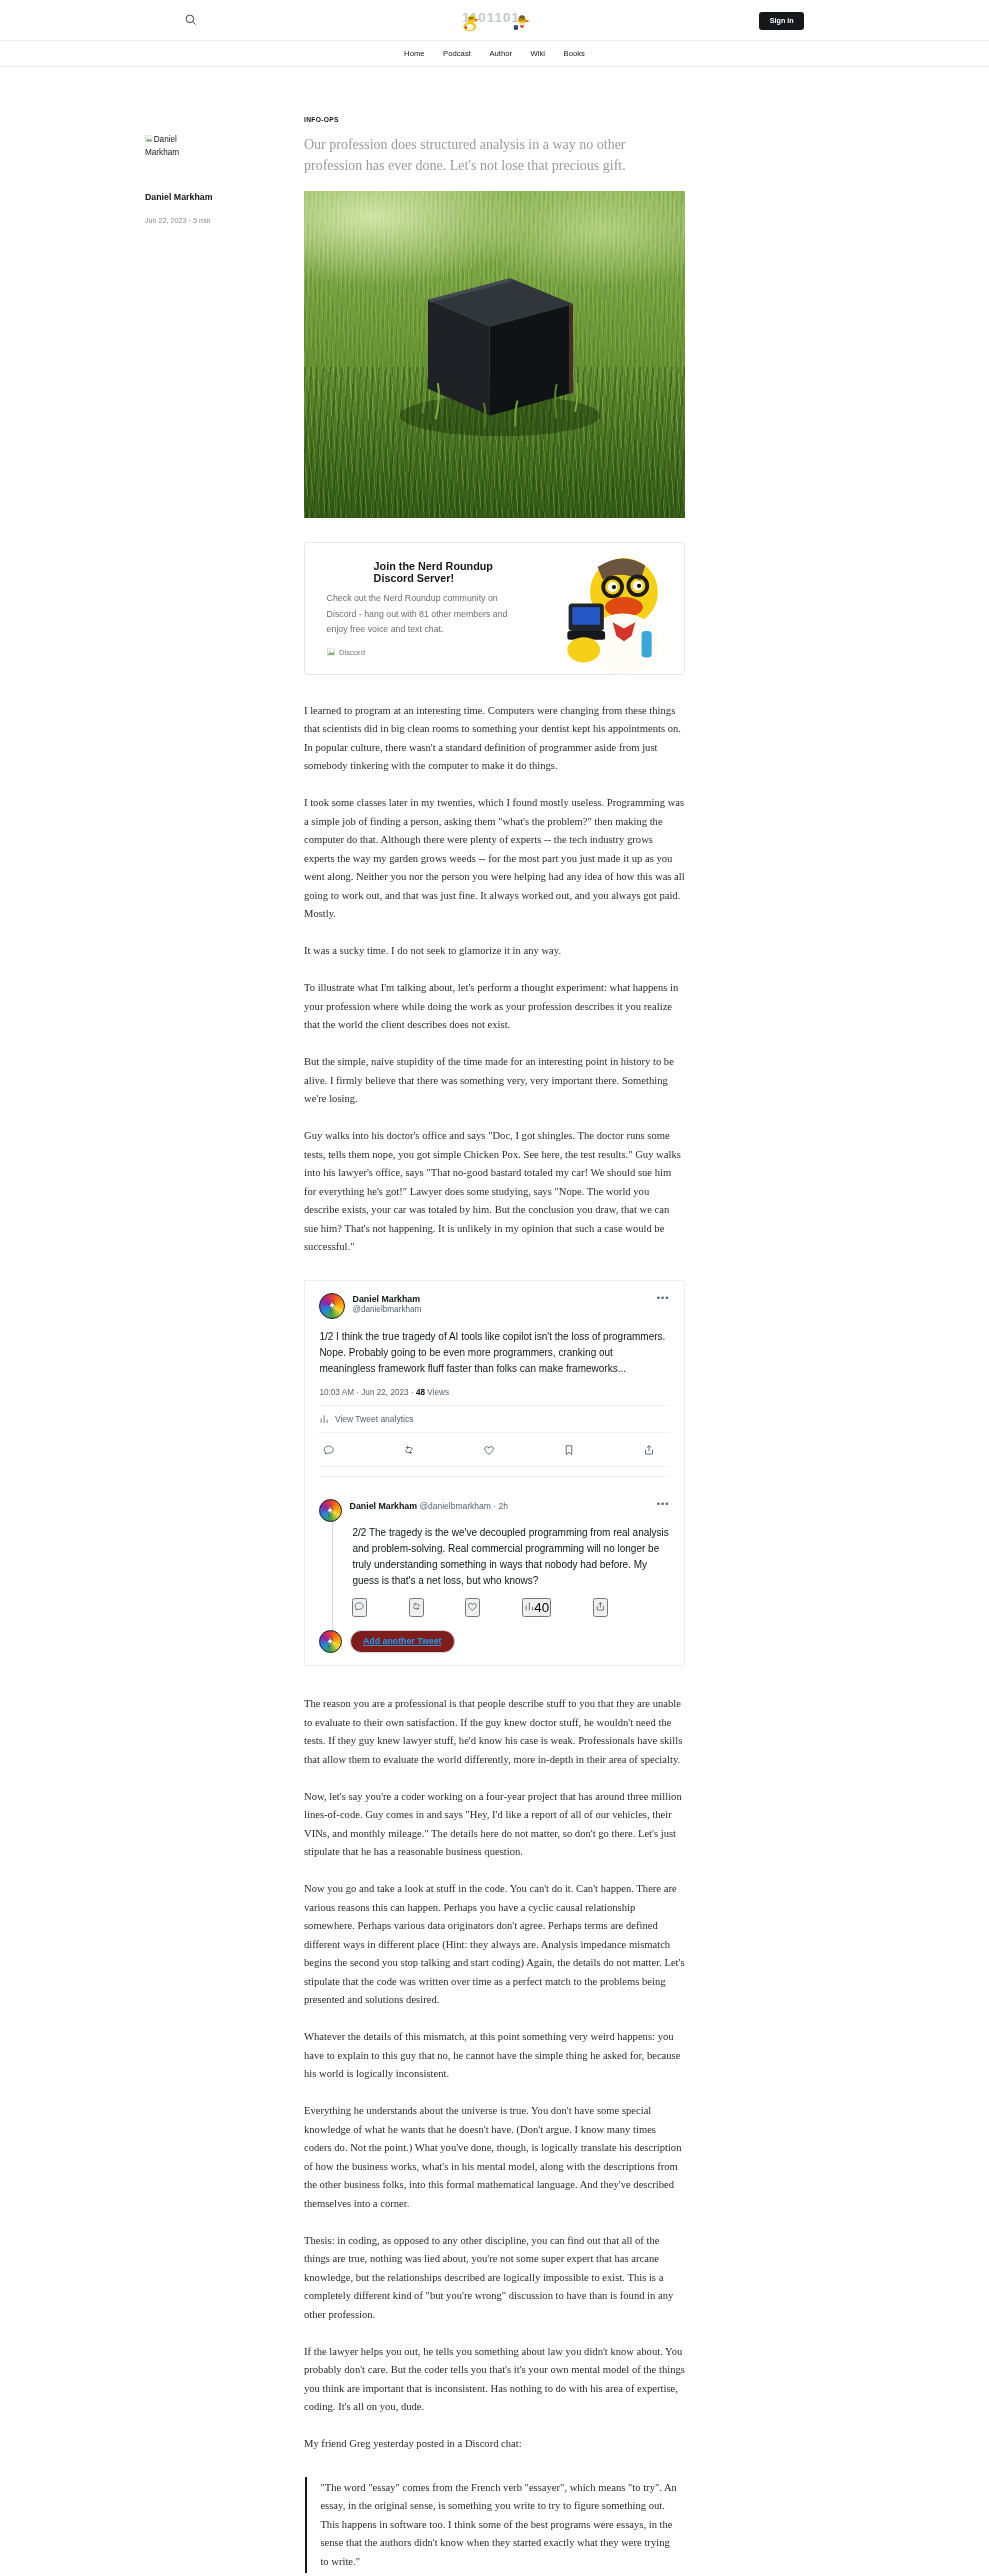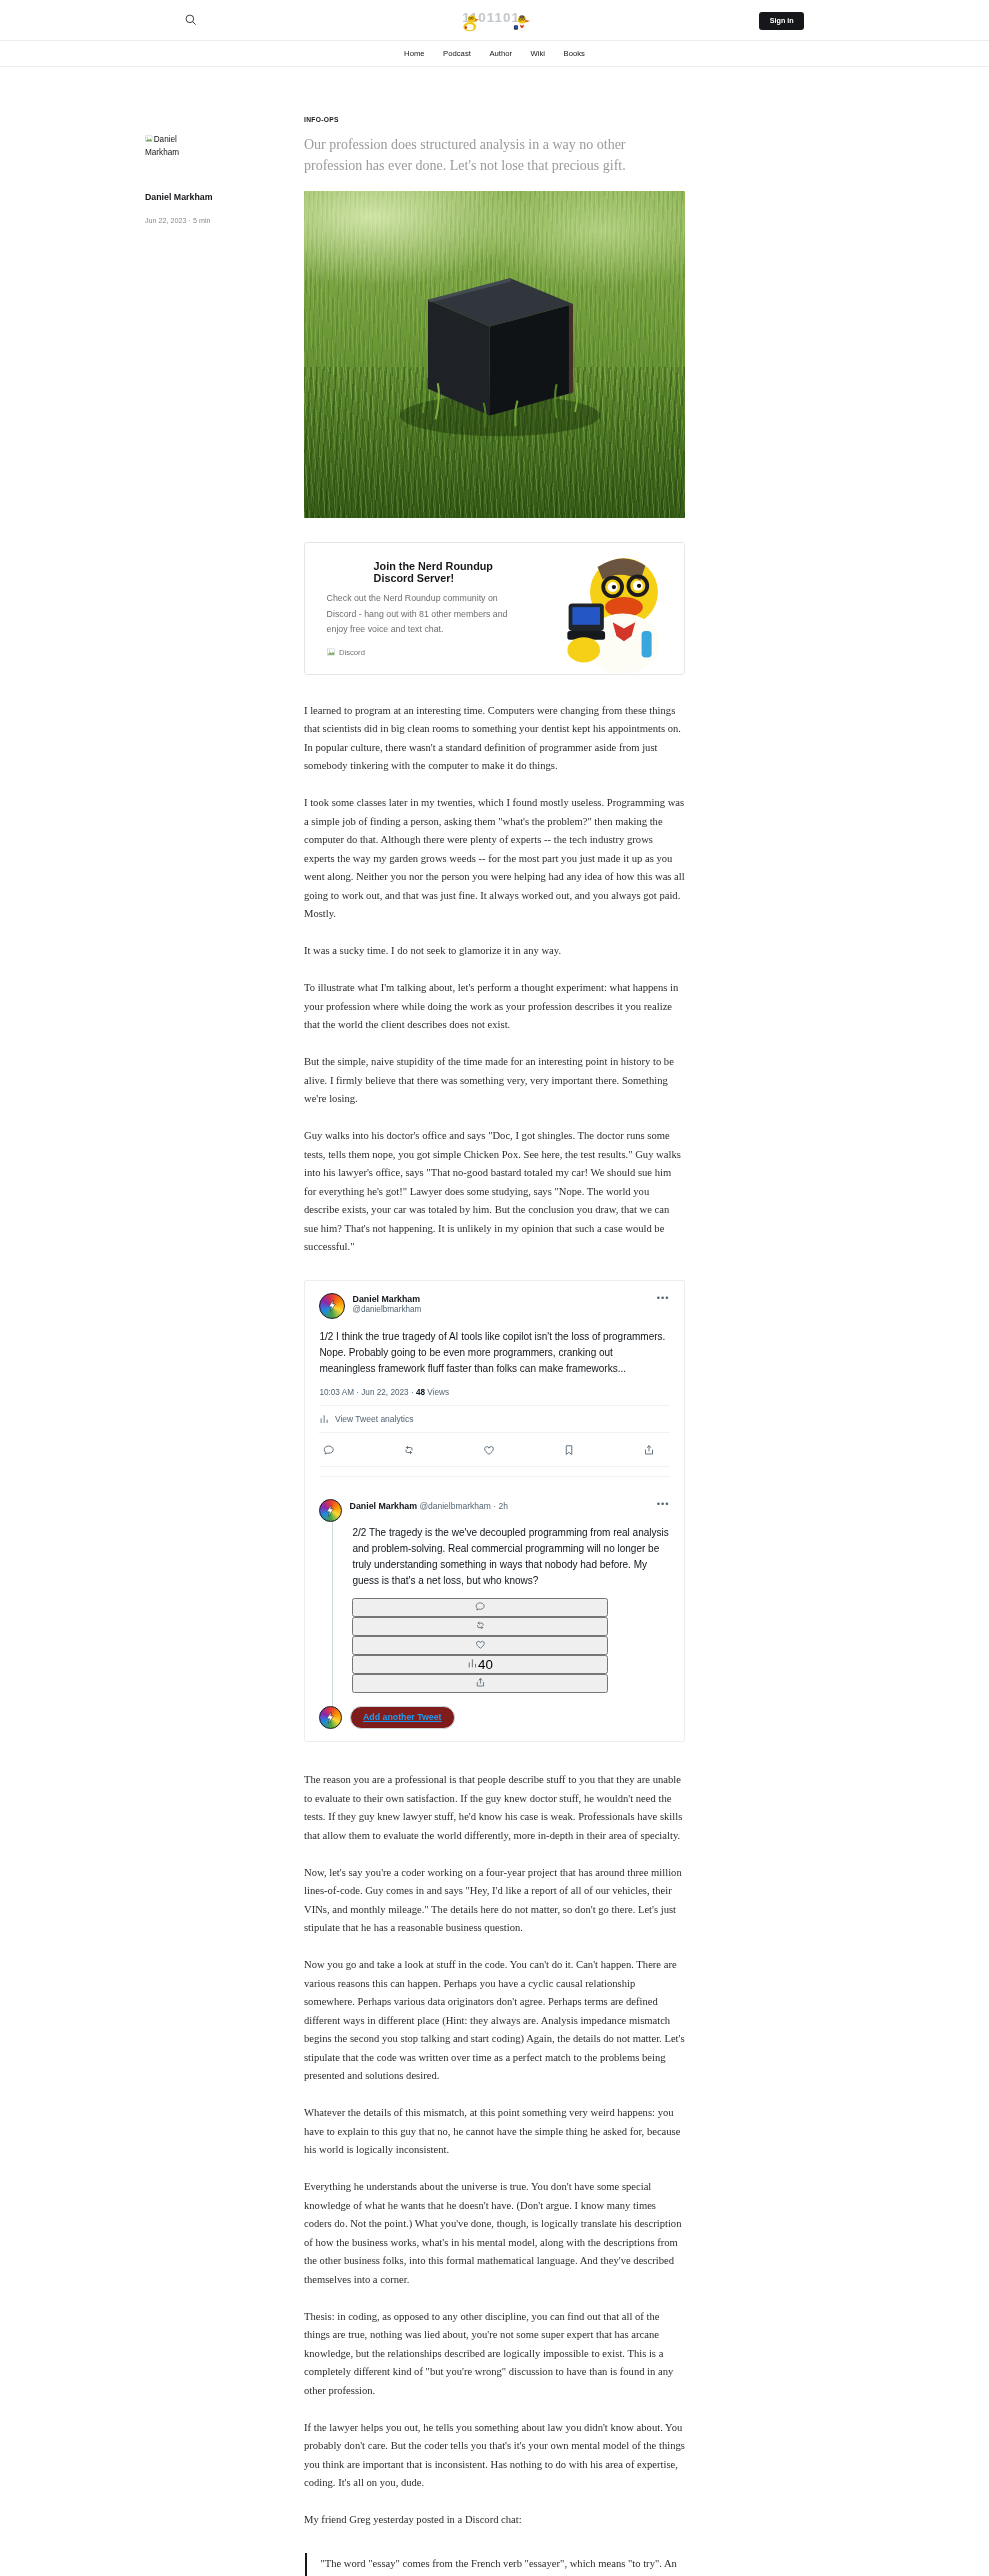--- a/index.html
+++ b/index.html
@@ -80,21 +80,21 @@
   .tw-reply-row { display:flex; align-items:center; gap:7.2px; padding:8.2px 0 5.2px; }
   .tw-reply-input { flex:1; border:none; outline:none; font-size:10.8px; color:#536471; font-family:"Liberation Sans", sans-serif; }
   .tw-reply-input::placeholder { color:#536471; }
   .reply-btn { background:#8ecdf8; color:#fff; font-weight:bold; font-size:8.2px; border:none; border-radius:11.3px; padding:5.2px 11.3px; cursor:pointer; }
   .tweet2 { position:relative; margin-top:9.3px; padding-top:22px; border-top:0.5px solid #eff3f4; }
   .thread-line { position:absolute; left:12.4px; top:44px; bottom:-28px; width:1px; background:#cfd9de; }
   .tw2-nameline { margin-left:7.2px; font-size:8.5px; color:#536471; padding-top:2.1px; }
   .tw2-nameline b { color:#0f1419; font-size:8.8px; }
   .tw2-body { margin-left:33px; }
   .tw2-text { margin-top:3.1px; font-size:10px; line-height:16px; color:#0f1419; }
-  .tw2-actions { display:flex; justify-content:space-between; margin-top:8.2px; padding-right:62px;flex-direction:column; }
+  .tw2-actions { display:flex; justify-content:space-between; margin-top:8.2px; padding-right:62px; }
   .add-tweet-row { display:flex; align-items:center; gap:7.2px; margin-top:13.4px; padding-bottom:3.1px; }
   .add-tweet-btn { border:0.5px solid #cfd9de; background:#7f1d1d; color:#1d9bf0; font-weight:bold; font-size:8.8px; border-radius:11.3px; padding:5.2px 12.4px; cursor:pointer;text-decoration:underline; }
 </style>
 </head>
 <body>
 
 <header>
   <div class="topbar">
     <button class="search-btn">
       <svg viewBox="0 0 24 24" width="13.4" height="13.4">

